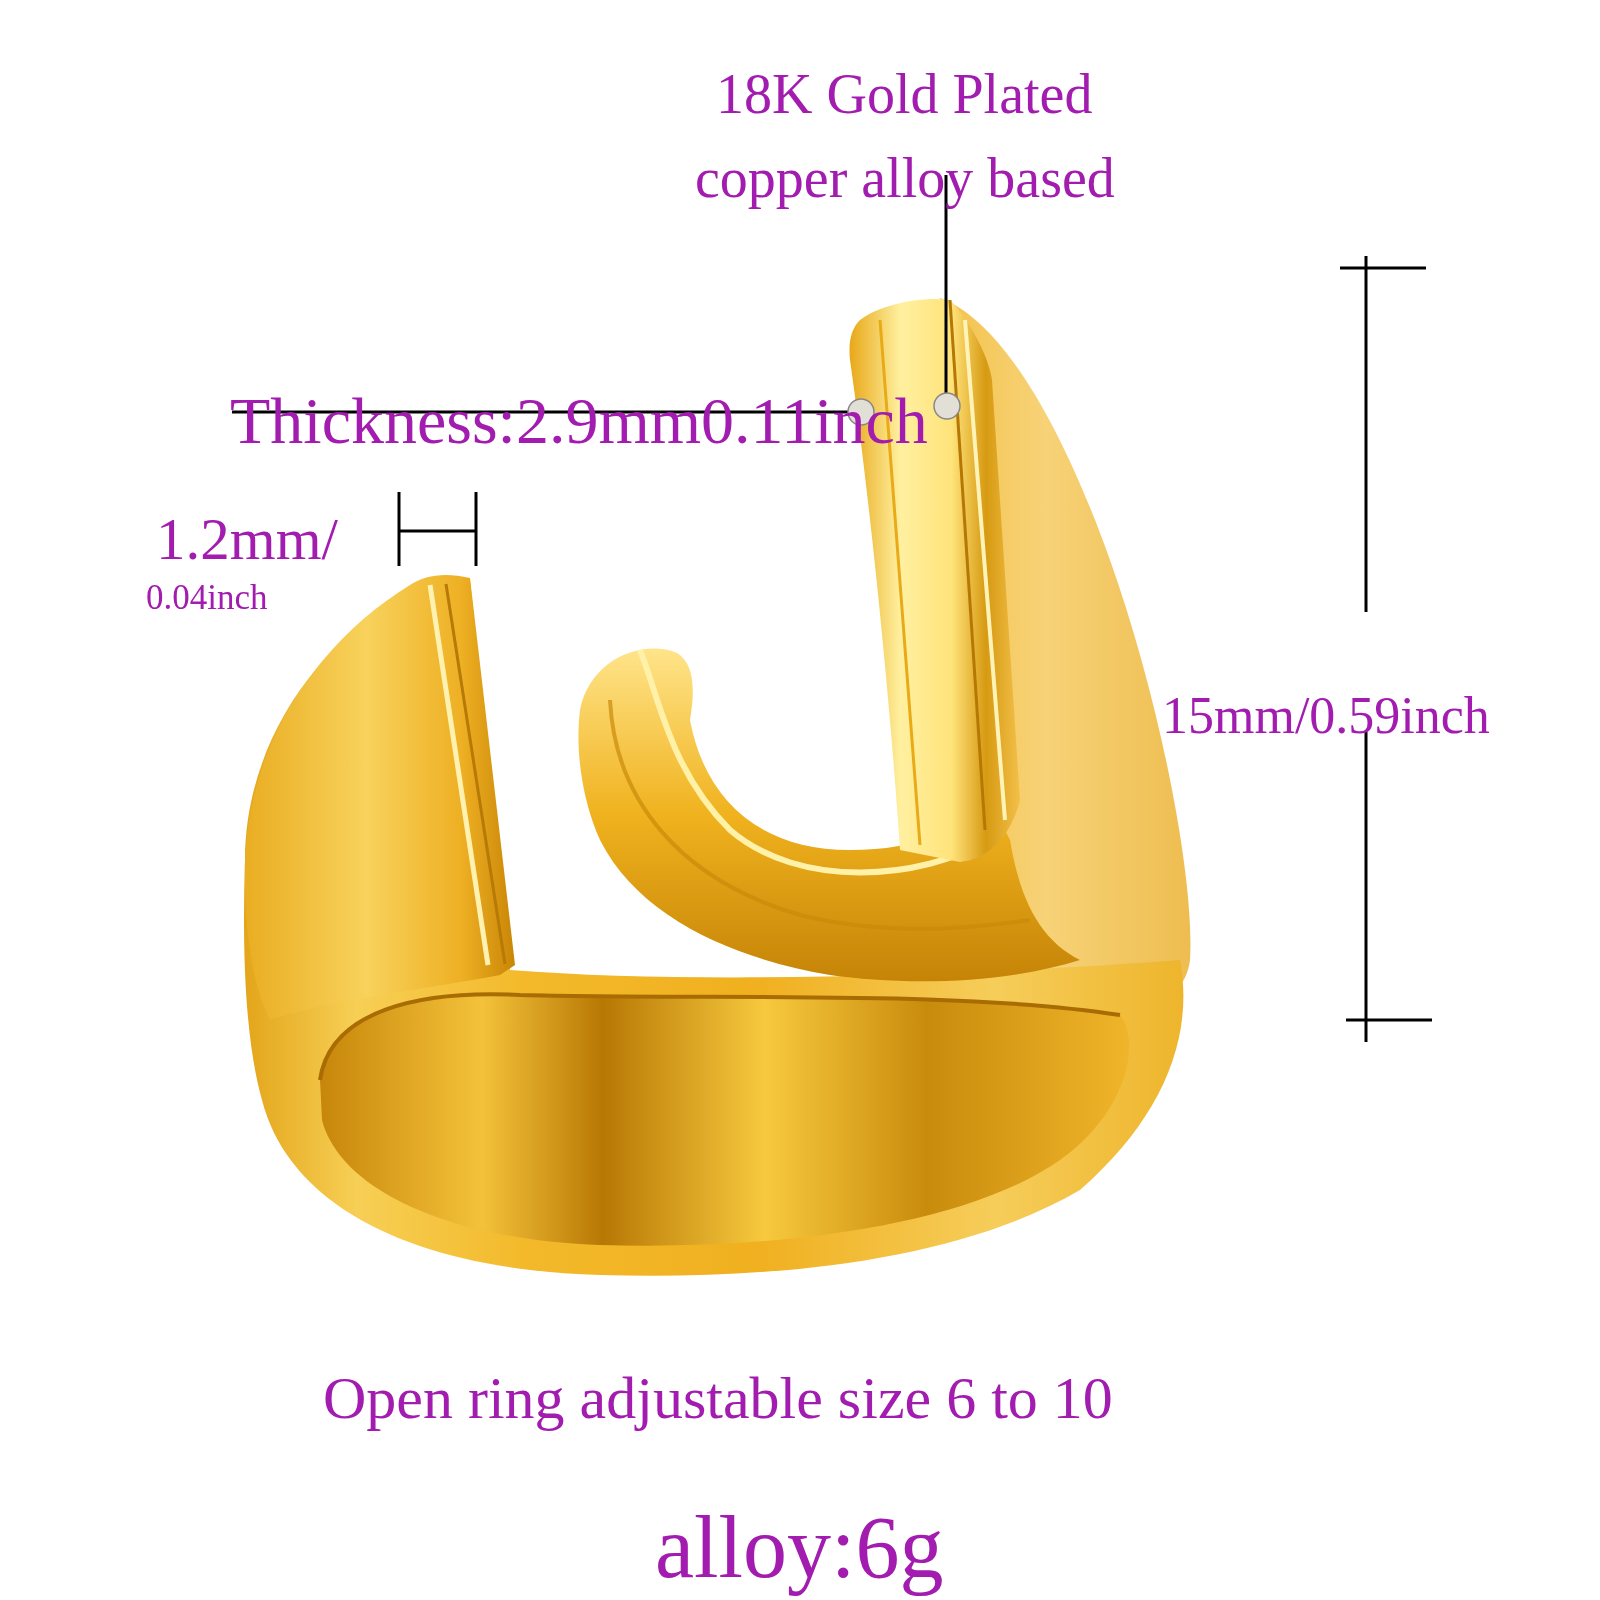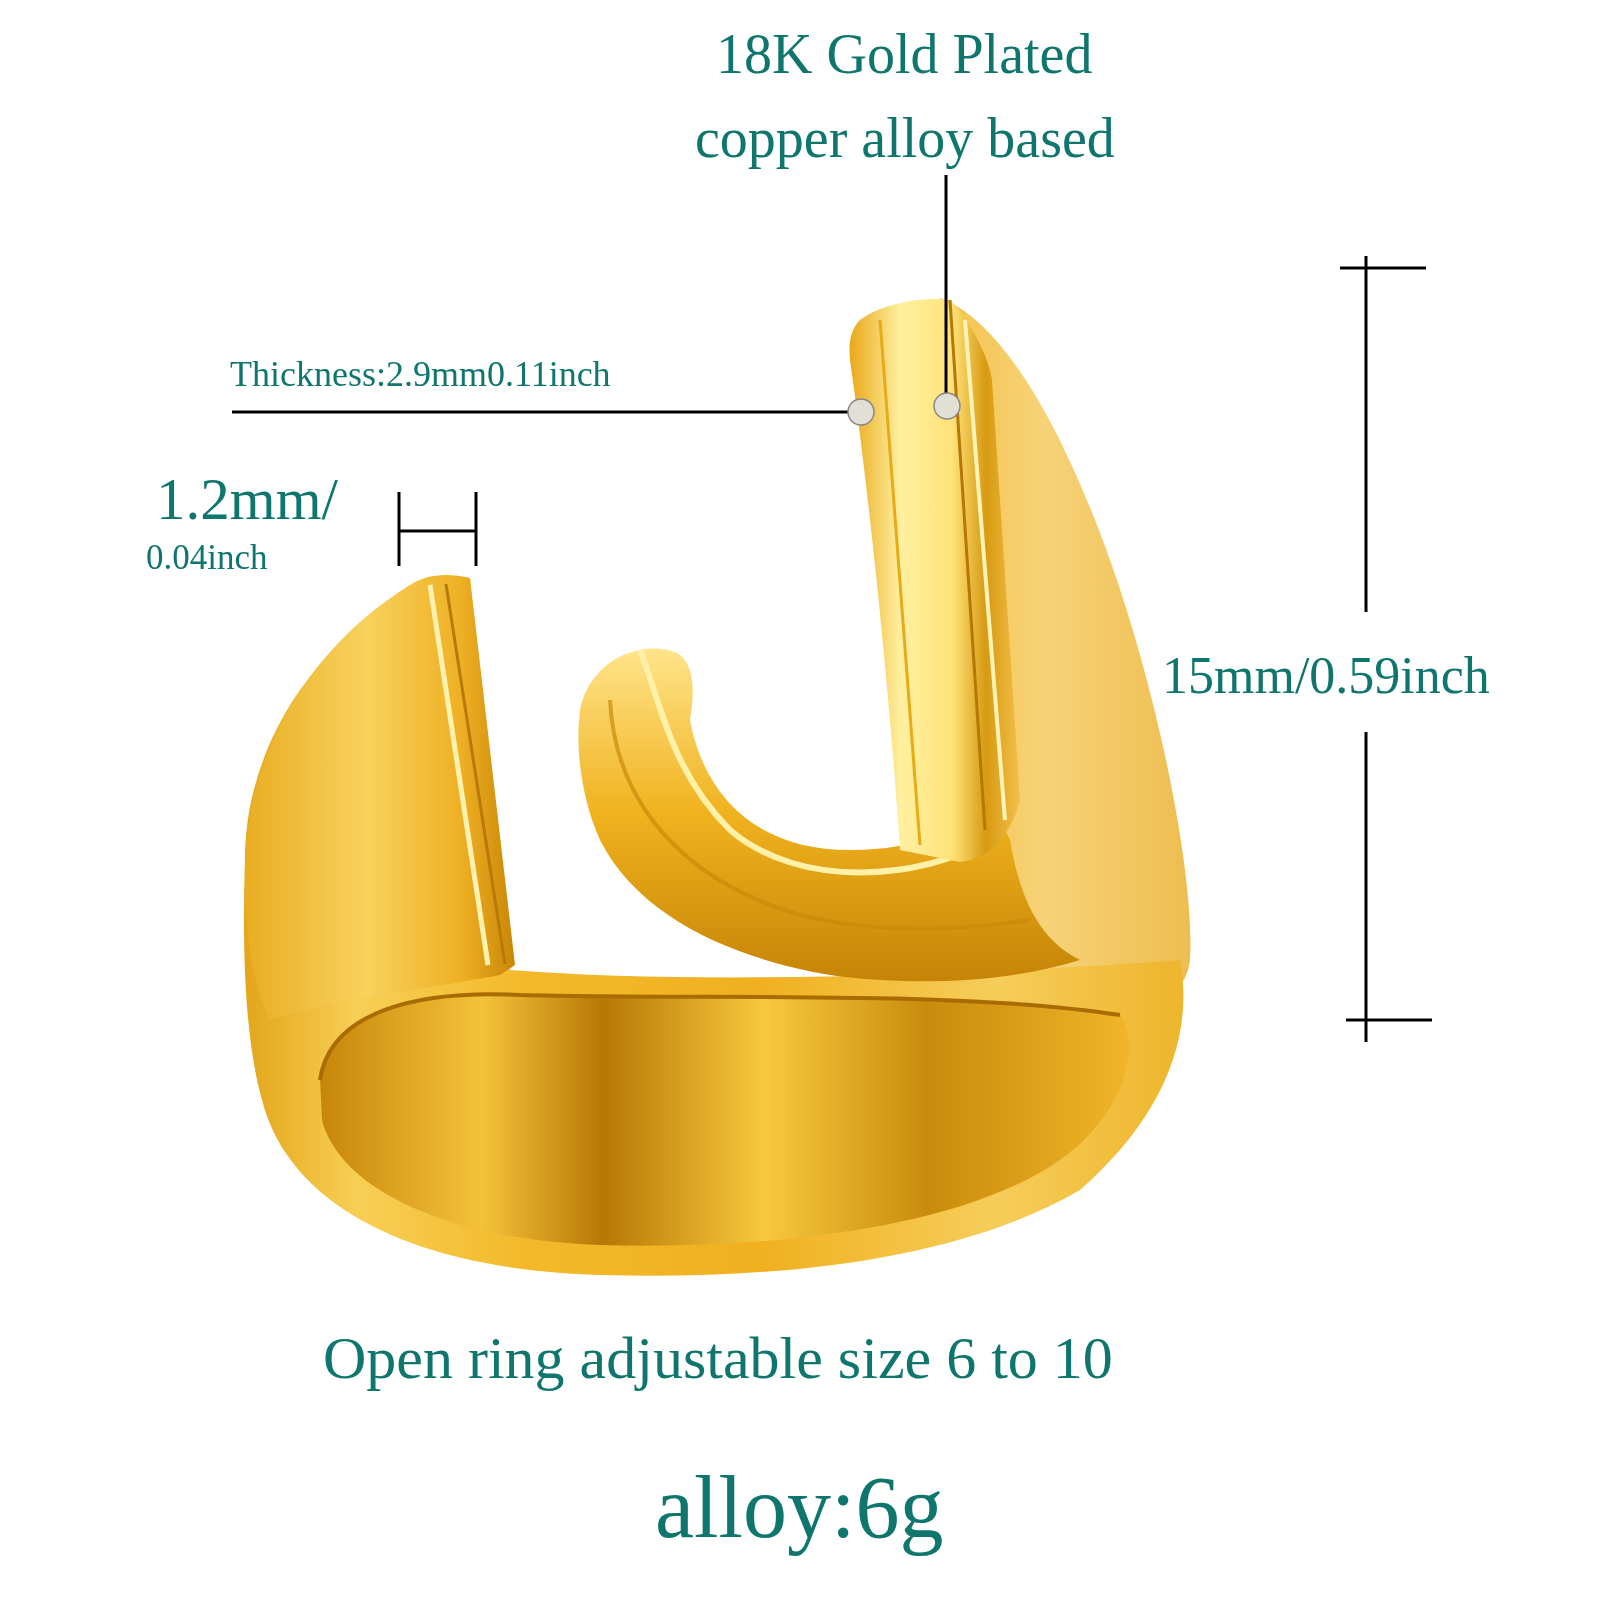--- a/index.html
+++ b/index.html
@@ -1,21 +1,21 @@
 <!DOCTYPE html>
 <html><head>
   <meta charset="utf-8">
   <style>
     html, body { margin: 0; padding: 0; background: #ffffff; }
     body { width: 1600px; height: 1600px; position: relative; overflow: hidden;
            font-family: "Liberation Serif", "DejaVu Serif", serif; color: #000; }
-    .txt { position: absolute; white-space: nowrap; line-height: 1; color: #0f766e; }
+    .txt { position: absolute; white-space: nowrap; line-height: 1; color: #a21caf; margin-top: 40px; }
     #material-line1 { left: 716px; top: 26px; font-size: 56px; }
     #material-line2 { left: 695px; top: 110px; font-size: 56px; }
-    #thickness-label { left: 230px; top: 356px; font-size: 36px; }
+    #thickness-label { left: 230px; top: 348px; font-size: 66px; }
     #gap-line1 { left: 156px; top: 470px; font-size: 59px; }
     #gap-line2 { left: 146px; top: 540px; font-size: 35px; }
     #height-label { left: 1162px; top: 650px; font-size: 52px; font-weight: normal; }
     #size-label { left: 323px; top: 1328px; font-size: 60px; }
     #weight-label { left: 655px; top: 1464px; font-size: 88px; }
     svg.overlay { position: absolute; left: 0; top: 0; width: 1600px; height: 1600px; }
   </style>
 </head>
 <body>
 

